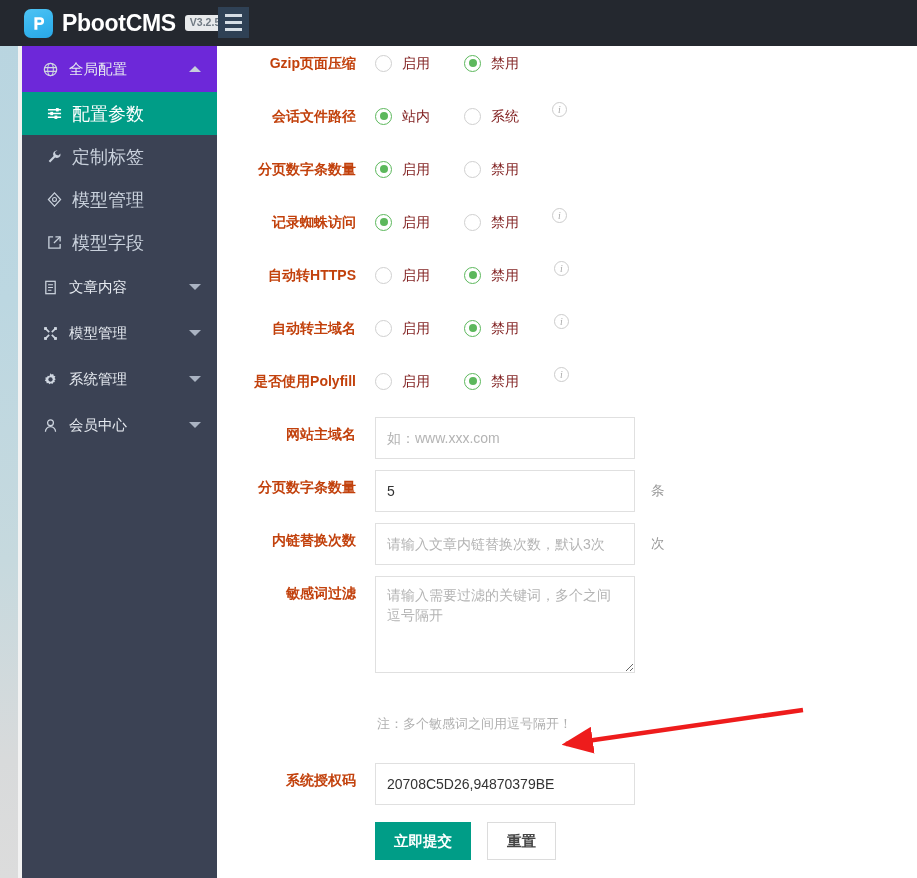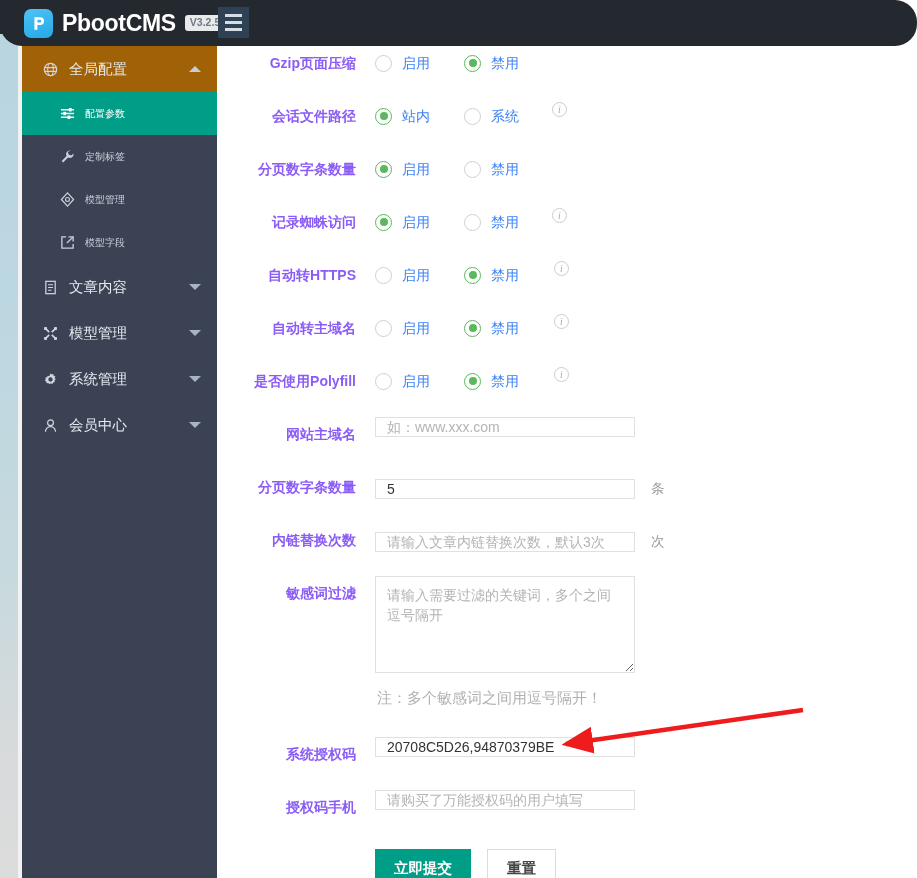--- a/index.html
+++ b/index.html
@@ -18,21 +18,20 @@
   }
   #page-edge-line {
     position: absolute; left: 18px; top: 34px; width: 4px; height: 844px;
     background: #f2f2f2;
   }
 
   
   #header {
     position: absolute; left: 0; top: 0; width: 917px; height: 46px;
     background: #24282f;
-    border-radius: 22px;
   }
   #logo-wrap {
     position: absolute; left: 24px; top: 4px;
     display: flex; align-items: center; height: 38px;
   }
   #logo-mark {
     width: 29px; height: 29px; border-radius: 7px;
     background: linear-gradient(160deg, #4fc3f3 0%, #35b4ee 55%, #2aa7e6 100%);
     display: flex; align-items: center; justify-content: center;
     margin-right: 9px;
@@ -64,33 +63,33 @@
   }
   .nav-group-header {
     height: 46px; display: flex; align-items: center;
     padding: 0 16px 0 18px; color: #e6eaf0; font-size: 14.5px;
     cursor: pointer; position: relative;
   }
   .nav-group-header .nav-icon {
     width: 20px; display: inline-flex; justify-content: center; align-items: center;
     margin-right: 9px; color: #cfd6e0;
   }
-  .nav-group-header.open { background: #a16207; }
+  .nav-group-header.open { background: #6d28d9; }
   .caret {
     position: absolute; right: 16px; top: 50%; transform: translateY(-50%);
     width: 0; height: 0;
     border-left: 6px solid transparent; border-right: 6px solid transparent;
   }
   .caret.down { border-top: 6px solid #aab3c2; }
   .caret.up { border-bottom: 6px solid #c6cedb; }
 
   .nav-sub { background: #3b4254; }
   .nav-sub-item {
     height: 43px; display: flex; align-items: center;
-    padding-left: 35px; color: #c9d1dc; font-size: 10px; cursor: pointer;
+    padding-left: 22px; color: #c9d1dc; font-size: 18px; cursor: pointer;
   }
   .nav-sub-item .nav-icon {
     width: 20px; display: inline-flex; justify-content: center; align-items: center;
     margin-right: 8px; color: #c9d1dc;
   }
   .nav-sub-item.active {
     background: #009d87; color: #ffffff;
   }
   .nav-sub-item.active .nav-icon { color: #ffffff; }
 
@@ -98,69 +97,69 @@
   #main {
     position: absolute; left: 217px; top: 46px; width: 700px; height: 832px;
     background: #ffffff; overflow: hidden;
   }
   .form-row {
     display: flex; align-items: flex-start;
     min-height: 53px;
   }
   .form-label {
     width: 158px; flex: 0 0 158px; text-align: right;
-    padding-right: 19px; font-size: 14px; color: #8b5cf6;
+    padding-right: 19px; font-size: 14px; color: #c2410c;
     font-weight: bold; line-height: 34px;
   }
   .form-control { display: flex; align-items: center; flex: 1; }
 
   .radio-opt {
     display: inline-flex; align-items: center; margin-right: 34px; cursor: pointer;
   }
   .radio-opt:last-of-type { margin-right: 13px; }
   .radio-mark {
     width: 17px; height: 17px; border-radius: 50%;
     border: 1.6px solid #d0d0d0; background: #fff;
     display: inline-flex; align-items: center; justify-content: center;
     margin-right: 10px; flex: 0 0 17px;
   }
   .radio-opt.checked .radio-mark { border-color: #5cb85c; }
   .radio-opt.checked .radio-mark::after {
     content: ""; width: 8px; height: 8px; border-radius: 50%; background: #5cb85c;
   }
-  .radio-text { font-size: 14px; color: #3b82f6; line-height: 34px; }
+  .radio-text { font-size: 14px; color: #7f1d1d; line-height: 34px; }
 
   .info-icon {
     width: 15px; height: 15px; border-radius: 50%;
     border: 1px solid #cccccc; color: #aaaaaa;
     font-size: 10px; font-style: italic; font-family: "Liberation Serif", serif;
     display: inline-flex; align-items: center; justify-content: center;
     margin-left: 20px; align-self: flex-start; margin-top: 3px; cursor: pointer;
   }
   .info-icon.pos-a { margin-left: 22px; }
 
   .text-input {
-    width: 260px; height: 20px; border: 1px solid #e0e0e0; background: #fff;
+    width: 260px; height: 42px; border: 1px solid #e0e0e0; background: #fff;
     padding: 0 11px; font-size: 14px; color: #333; outline: none;
     font-family: "Liberation Sans", "DejaVu Sans", sans-serif;
   }
   .text-input::placeholder { color: #b4b4b4; }
   .unit {
     font-size: 13.5px; color: #9a9a9a; margin-left: 16px; line-height: 38px;
   }
   .textarea-field {
     width: 260px; height: 97px; border: 1px solid #e0e0e0; background: #fff;
     padding: 8px 11px; font-size: 14px; color: #333; outline: none; resize: vertical;
     line-height: 20px; font-family: "Liberation Sans", "DejaVu Sans", sans-serif;
   }
   .textarea-field::placeholder { color: #b4b4b4; }
   .hint-row { display: flex; }
   .hint-text {
     margin-left: 158px; padding-left: 2px;
-    font-size: 15px; color: #b0b0b0; line-height: 24px;
+    font-size: 13px; color: #b0b0b0; line-height: 24px; margin-top: 26px;
   }
 
   .btn-row { display: flex; margin-left: 158px; padding-top: 6px; }
   .btn {
     height: 38px; min-width: 56px; padding: 0 19px;
     font-size: 14.5px; border: none; cursor: pointer;
     font-family: "Liberation Sans", "DejaVu Sans", sans-serif;
   }
   .btn-primary { background: #009d87; color: #ffffff; font-weight: bold; }
   .btn-default {
@@ -441,26 +440,20 @@
     <div class="hint-text">注：多个敏感词之间用逗号隔开！</div>
   </div>
 
   <div class="form-row" style="margin-top:27px;">
     <div class="form-label">系统授权码</div>
     <div class="form-control">
       <input class="text-input" type="text" placeholder="" value="20708C5D26,94870379BE" style="">
     </div>
   </div>
 
-  <div class="form-row">
-    <div class="form-label">授权码手机</div>
-    <div class="form-control">
-      <input class="text-input" type="text" placeholder="请购买了万能授权码的用户填写" value="" style="">
-    </div>
-  </div>
 
   <div class="btn-row">
     <button class="btn btn-primary">立即提交</button>
     <button class="btn btn-default">重置</button>
   </div>
 </div>
 
 <svg id="annotation-arrow">
   <defs>
     <marker id="arrowhead" markerWidth="7" markerHeight="6" refX="6" refY="3" orient="auto">

